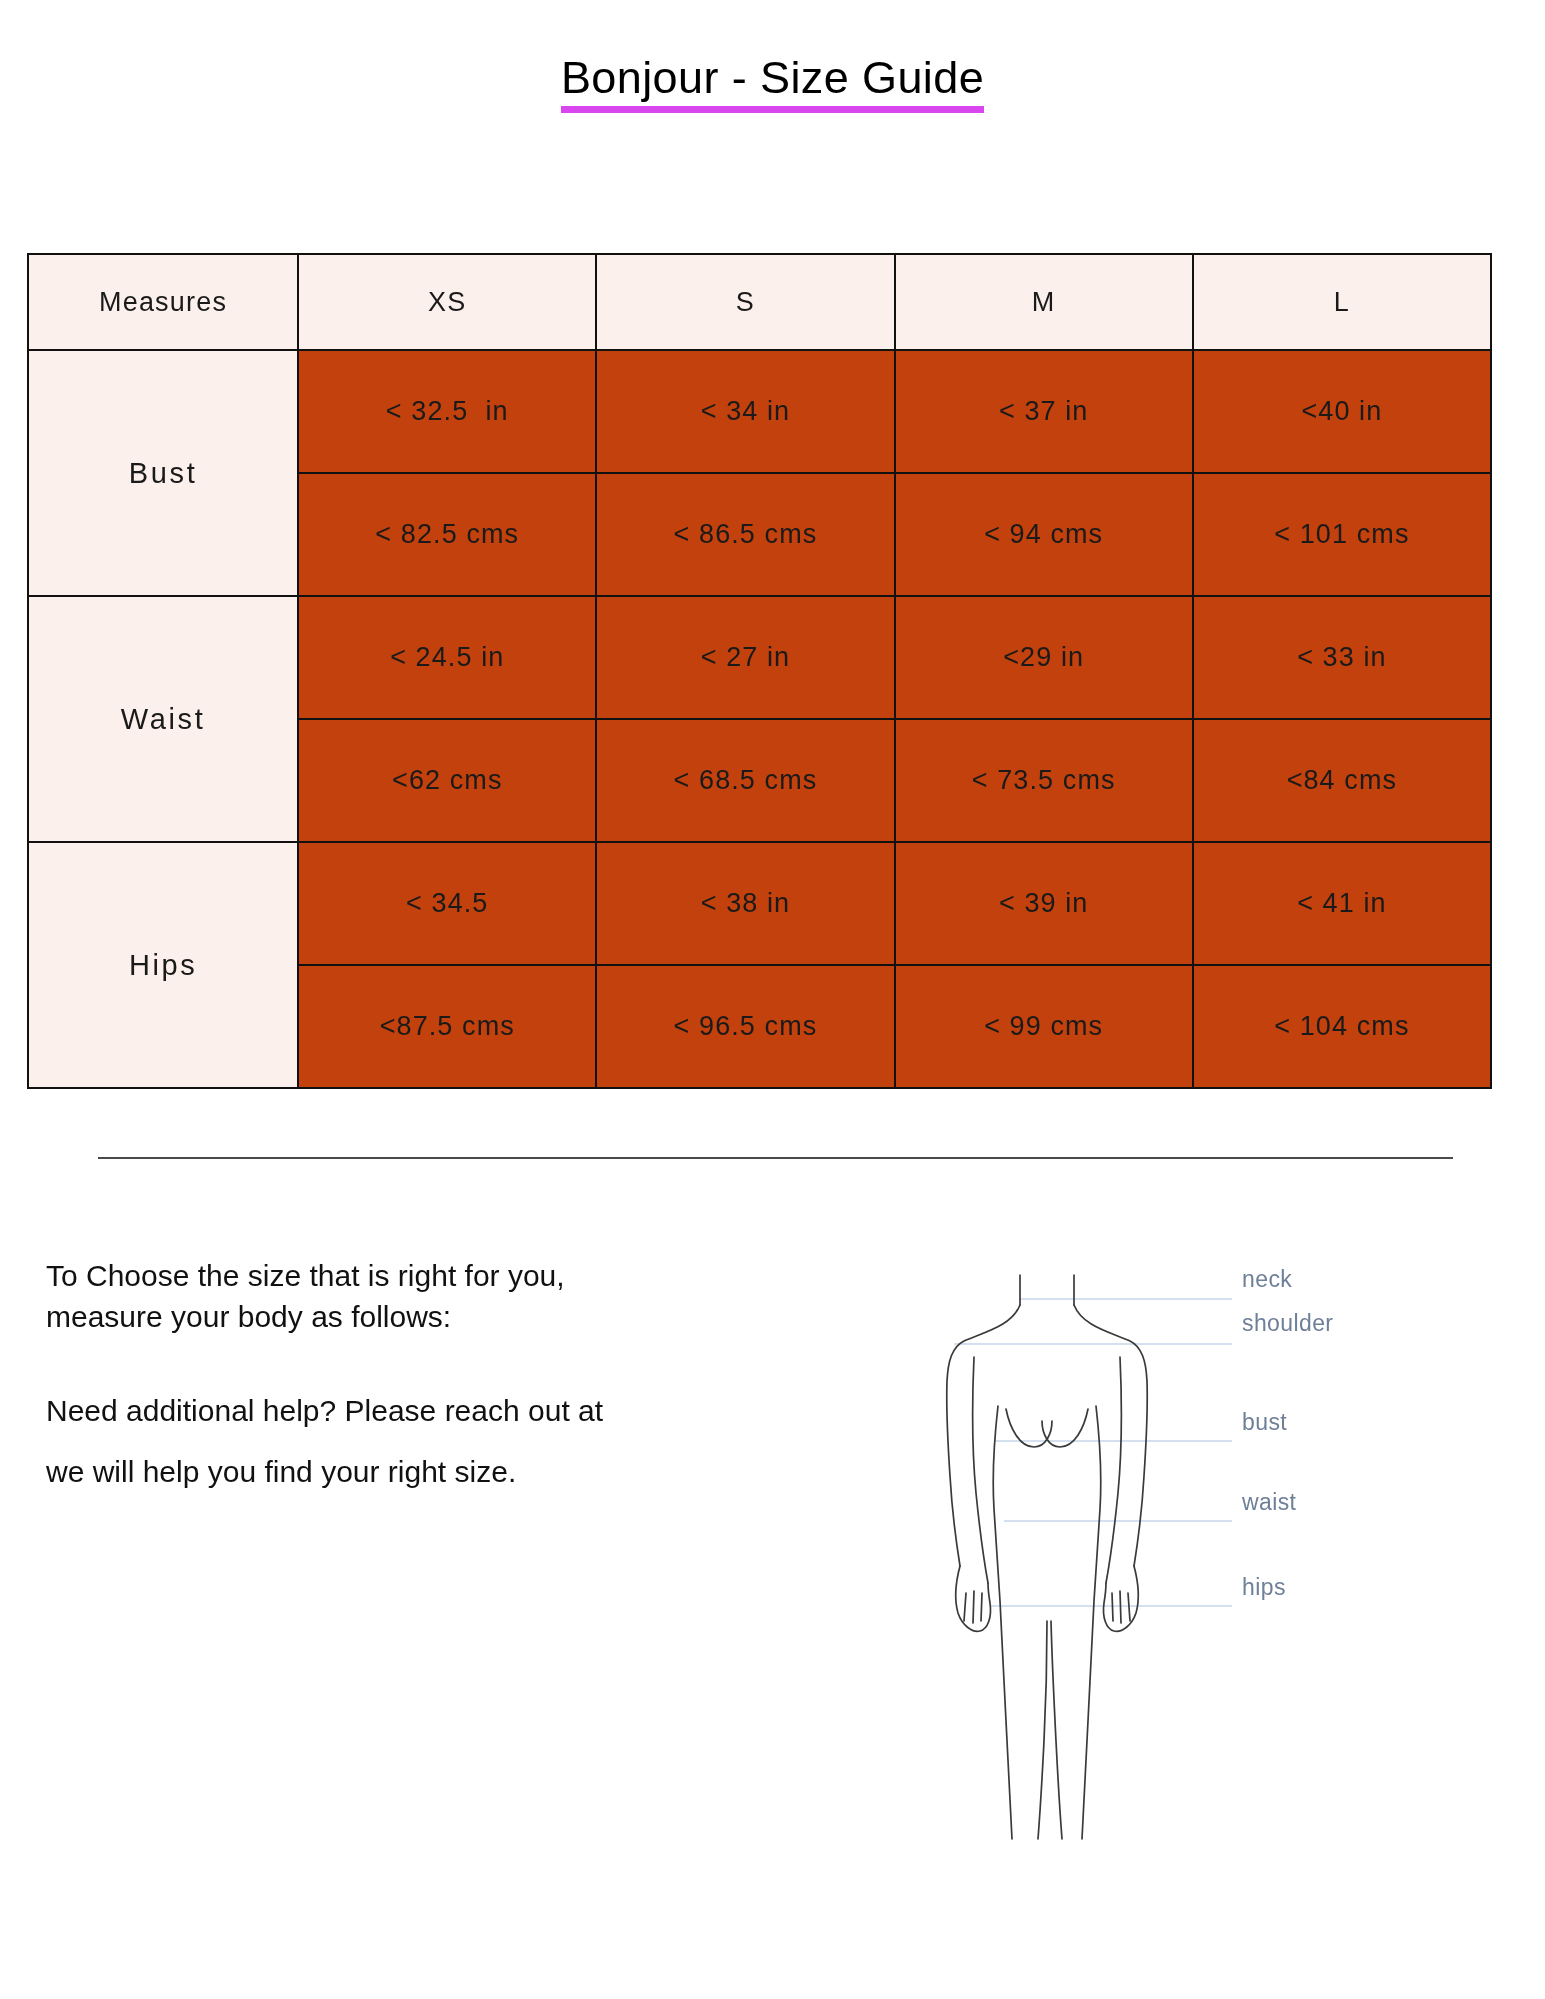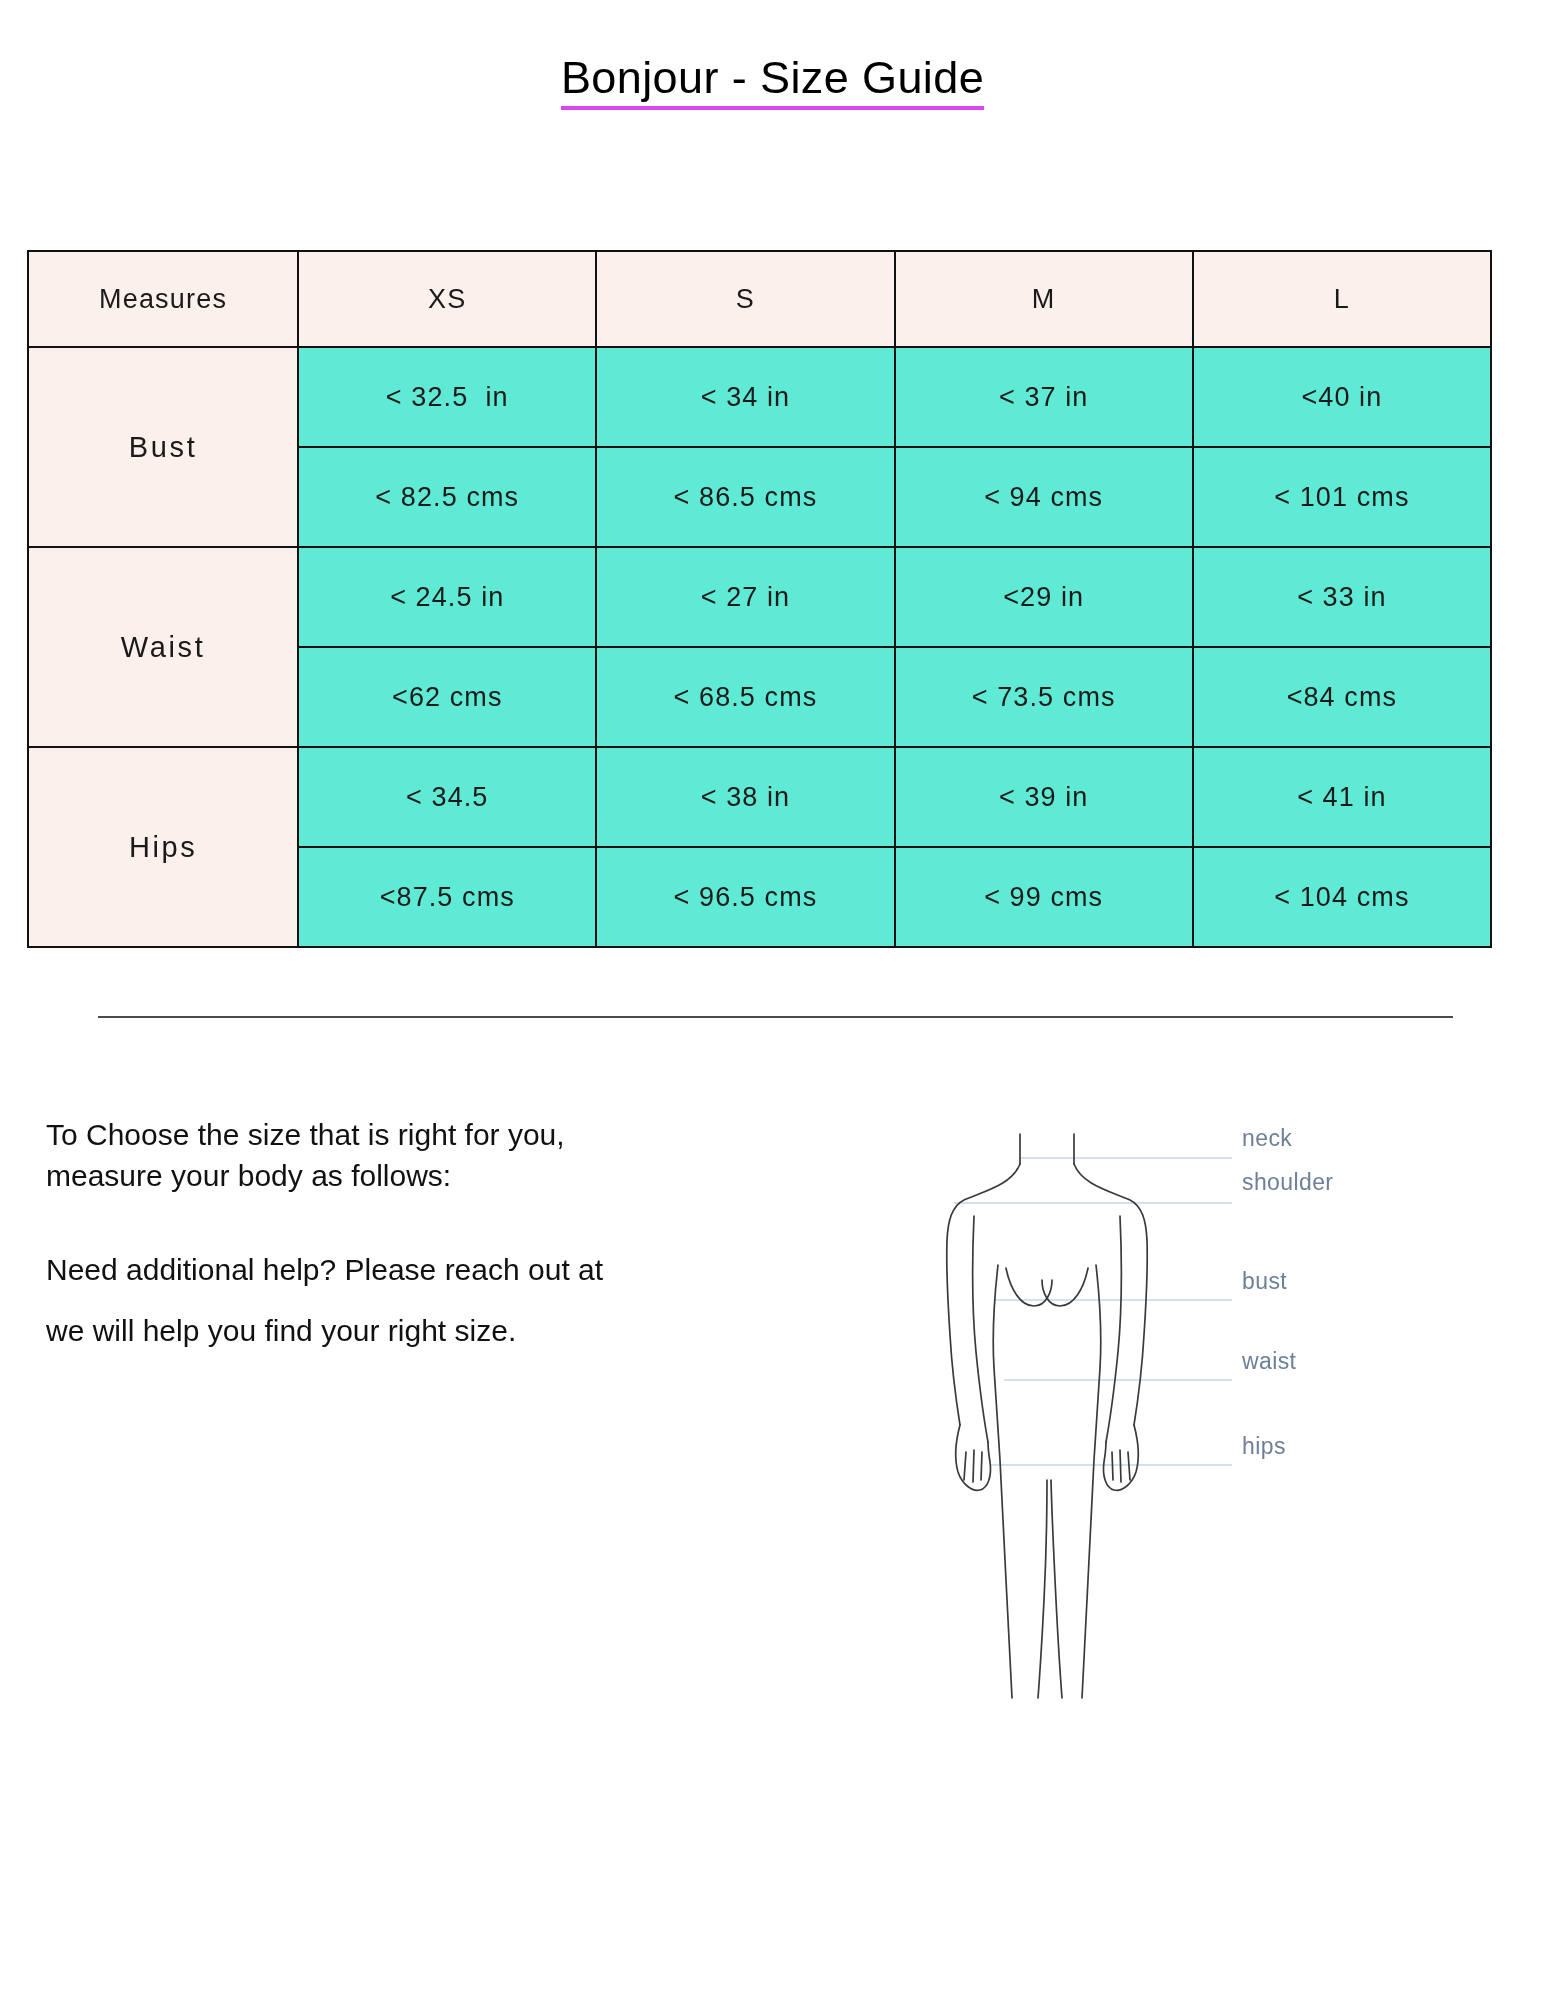--- a/index.html
+++ b/index.html
@@ -22,21 +22,21 @@
     width: 100%;
     text-align: center;
     padding-top: 22px;
   }
   .page-title {
     display: inline-block;
     font-size: 45px;
     font-weight: 400;
     letter-spacing: 0.4px;
     color: #000;
-    border-bottom: 4px solid #d946ef;
+    border-bottom: 7px solid #d946ef;
     padding-bottom: 2px;
     line-height: 1.15;
   }
 
   
   .table-area {
     margin: 0 auto;
     padding-top: 110px;
     width: 1545px;
   }
@@ -63,24 +63,24 @@
     height: 96px;
     font-size: 27px;
     letter-spacing: 1.2px;
   }
   td.row-label {
     background: #fbf0eb;
     font-size: 29px;
     letter-spacing: 2.6px;
   }
   td.value-cell {
-    height: 100px;
+    height: 123px;
     font-size: 27px;
     letter-spacing: 1.1px;
-    background: #5eead4;
+    background: #c2410c;
     white-space: pre;
   }
 
   
   .divider {
     width: 1355px;
     height: 0;
     border-top: 2px solid #4a4a4a;
     margin: 68px auto 0 98px;
   }

